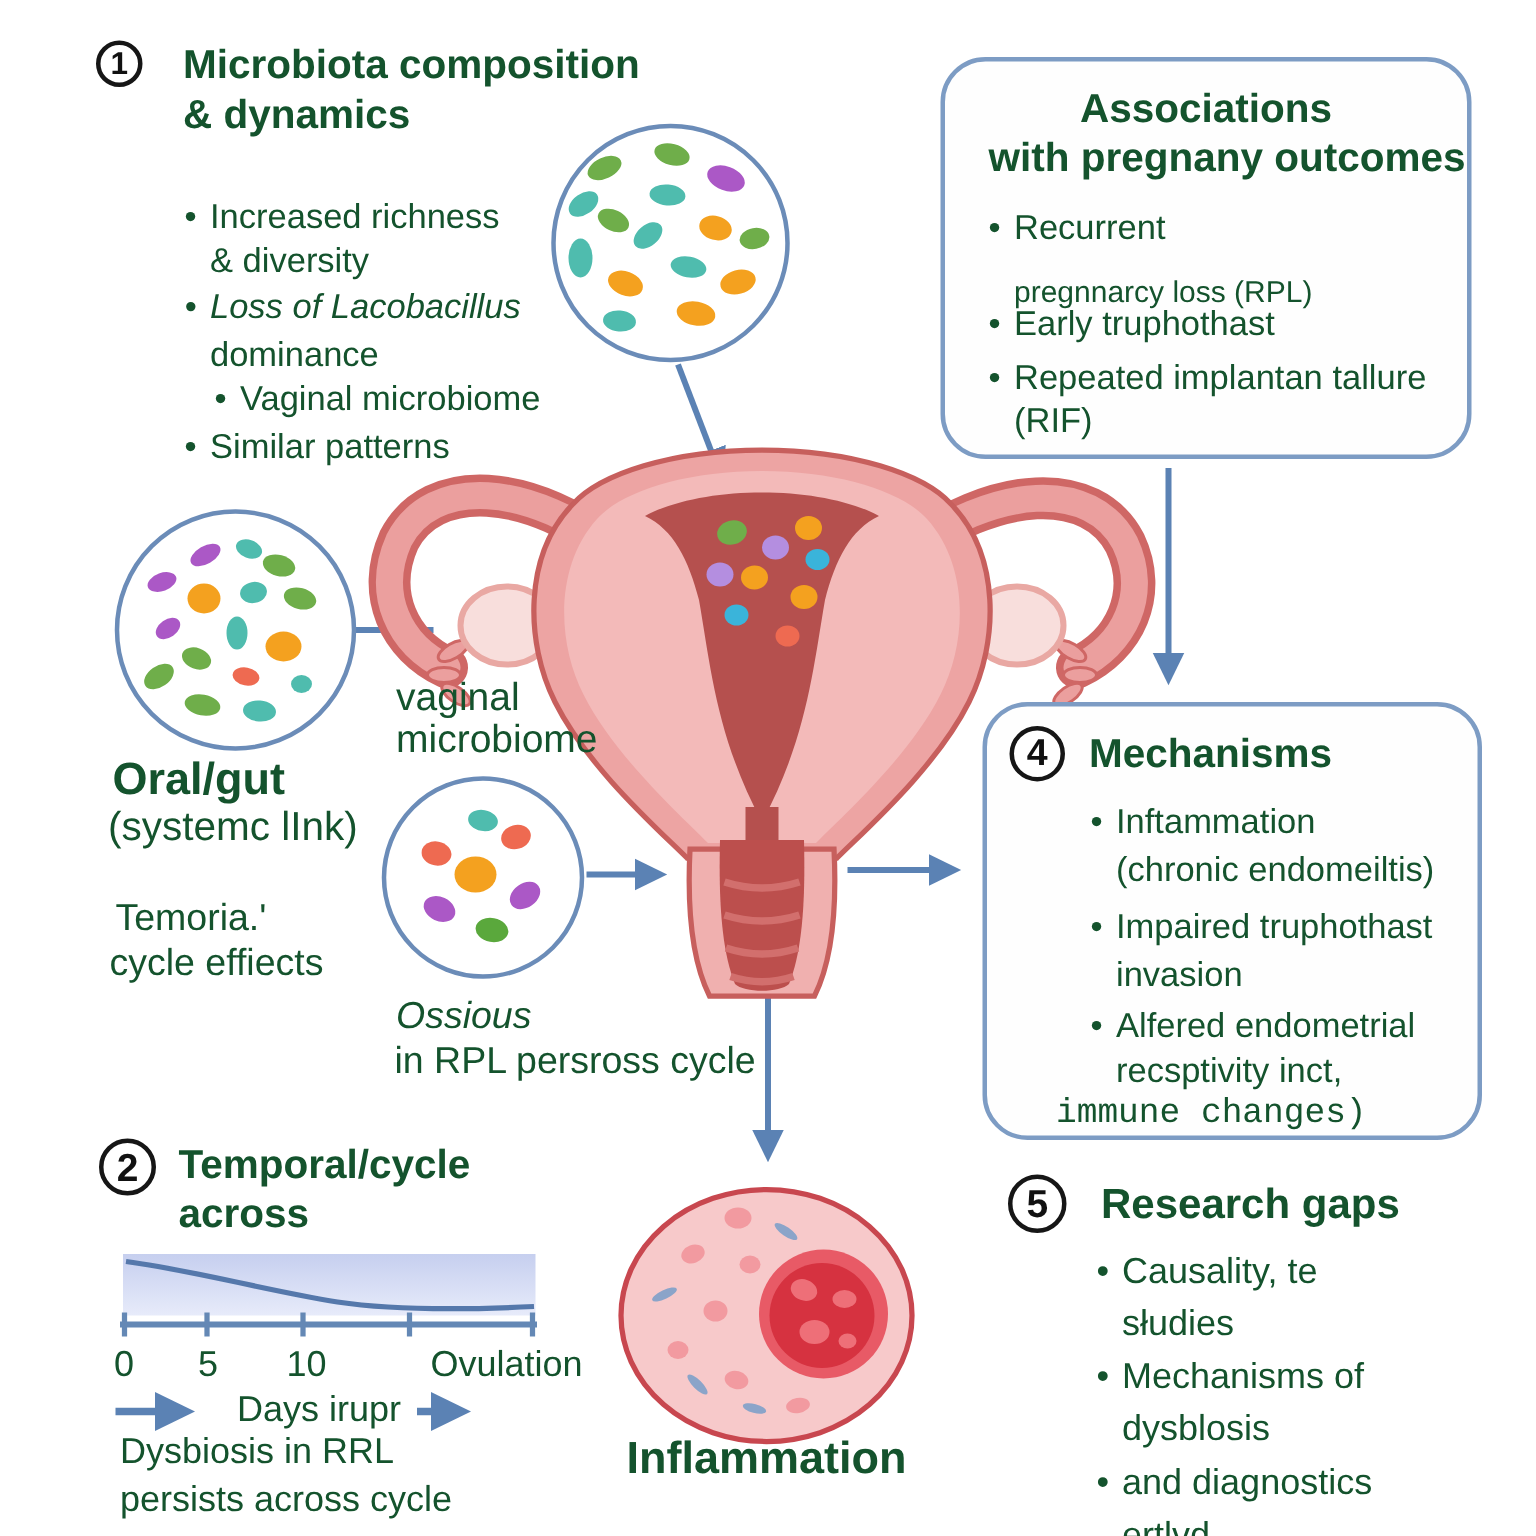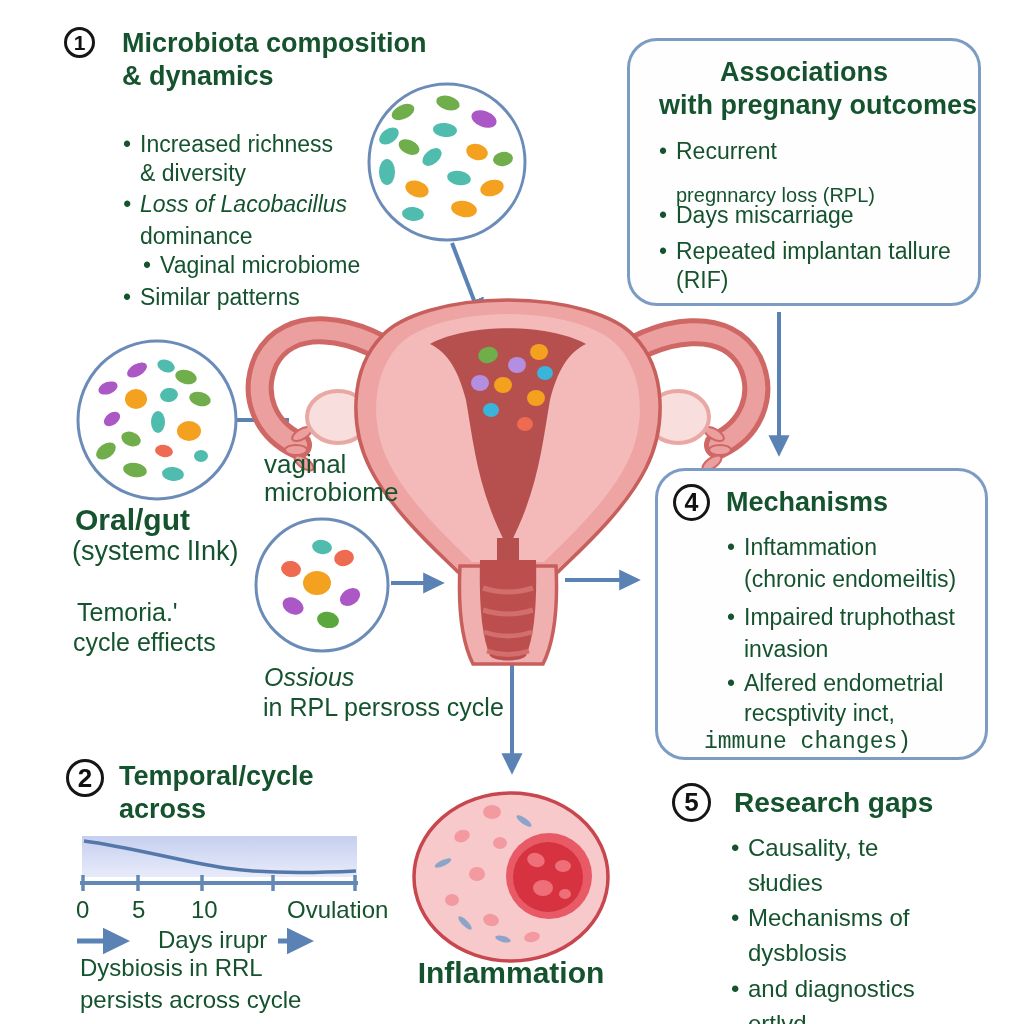--- a/index.html
+++ b/index.html
@@ -202,21 +202,21 @@
 <div class="t" style="left:140px;top:160px;font-size:23px;">&amp; diversity</div>
 <div class="t bl i" style="left:140px;top:191px;font-size:23px;">Loss of Lacobacillus</div>
 <div class="t" style="left:140px;top:223px;font-size:23px;">dominance</div>
 <div class="t bl" style="left:140px;top:252px;font-size:23px;margin-left:20px;">Vaginal microbiome</div>
 <div class="t bl" style="left:140px;top:284px;font-size:23px;">Similar patterns</div>
 
 <div class="t b ctr" style="left:627px;top:57px;width:354px;font-size:27px;">Associations</div>
 <div class="t b ctr" style="left:627px;top:90px;width:382px;font-size:27px;">with pregnany outcomes</div>
 <div class="t bl" style="left:676px;top:138px;font-size:23px;">Recurrent</div>
 <div class="t" style="left:676px;top:168px;font-size:20px;margin-top:16px;">pregnnarcy loss (RPL)</div>
-<div class="t bl" style="left:676px;top:202px;font-size:23px;">Days miscarriage</div>
+<div class="t bl" style="left:676px;top:202px;font-size:23px;">Early truphothast</div>
 <div class="t bl" style="left:676px;top:238px;font-size:23px;">Repeated implantan tallure</div>
 <div class="t" style="left:676px;top:267px;font-size:23px;">(RIF)</div>
 
 <div class="t b" style="left:75px;top:502px;font-size:30px;">Oral/gut</div>
 <div class="t" style="left:72px;top:536px;font-size:27px;">(systemc lInk)</div>
 <div class="t" style="left:77px;top:598px;font-size:25px;">Temoria.'</div>
 <div class="t" style="left:73px;top:628px;font-size:25px;">cycle effiects</div>
 
 <div class="t" style="left:264px;top:449px;font-size:26px;">vaginal</div>
 <div class="t" style="left:264px;top:477px;font-size:26px;">microbiome</div>

